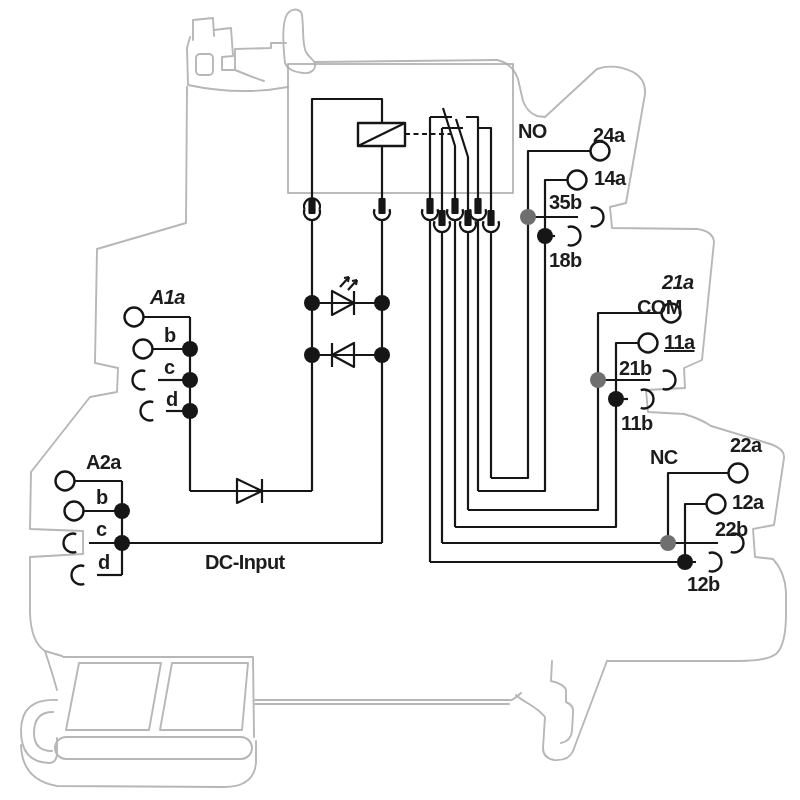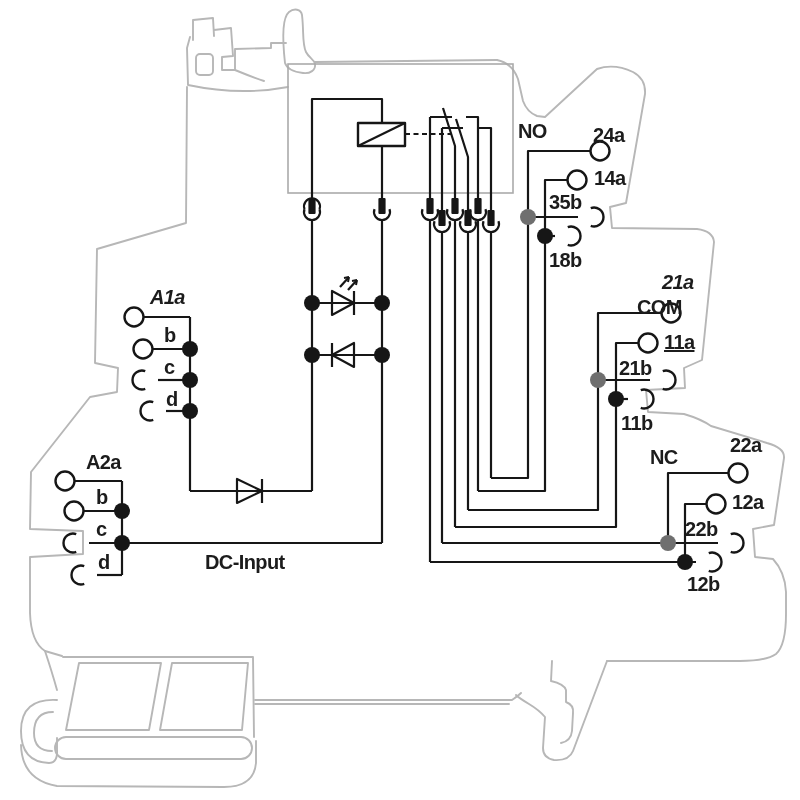--- a/index.html
+++ b/index.html
@@ -212,16 +212,16 @@
 
   <span class="lbl" style="left:590px;top:296px;margin-left:47px;">COM</span>
   <span class="lbl" style="left:662px;top:271px;font-style:italic;">21a</span>
   <span class="lbl" style="left:664px;top:331px;text-decoration:underline;">11a</span>
   <span class="lbl" style="left:619px;top:357px;">21b</span>
   <span class="lbl" style="left:621px;top:412px;">11b</span>
 
   <span class="lbl" style="left:650px;top:446px;">NC</span>
   <span class="lbl" style="left:730px;top:434px;">22a</span>
   <span class="lbl" style="left:732px;top:491px;">12a</span>
-  <span class="lbl" style="left:685px;top:518px;">22b</span>
+  <span class="lbl" style="left:685px;top:518px;padding-left:30px;">22b</span>
   <span class="lbl" style="left:687px;top:573px;">12b</span>
 
 </div>
 
 </body></html>

